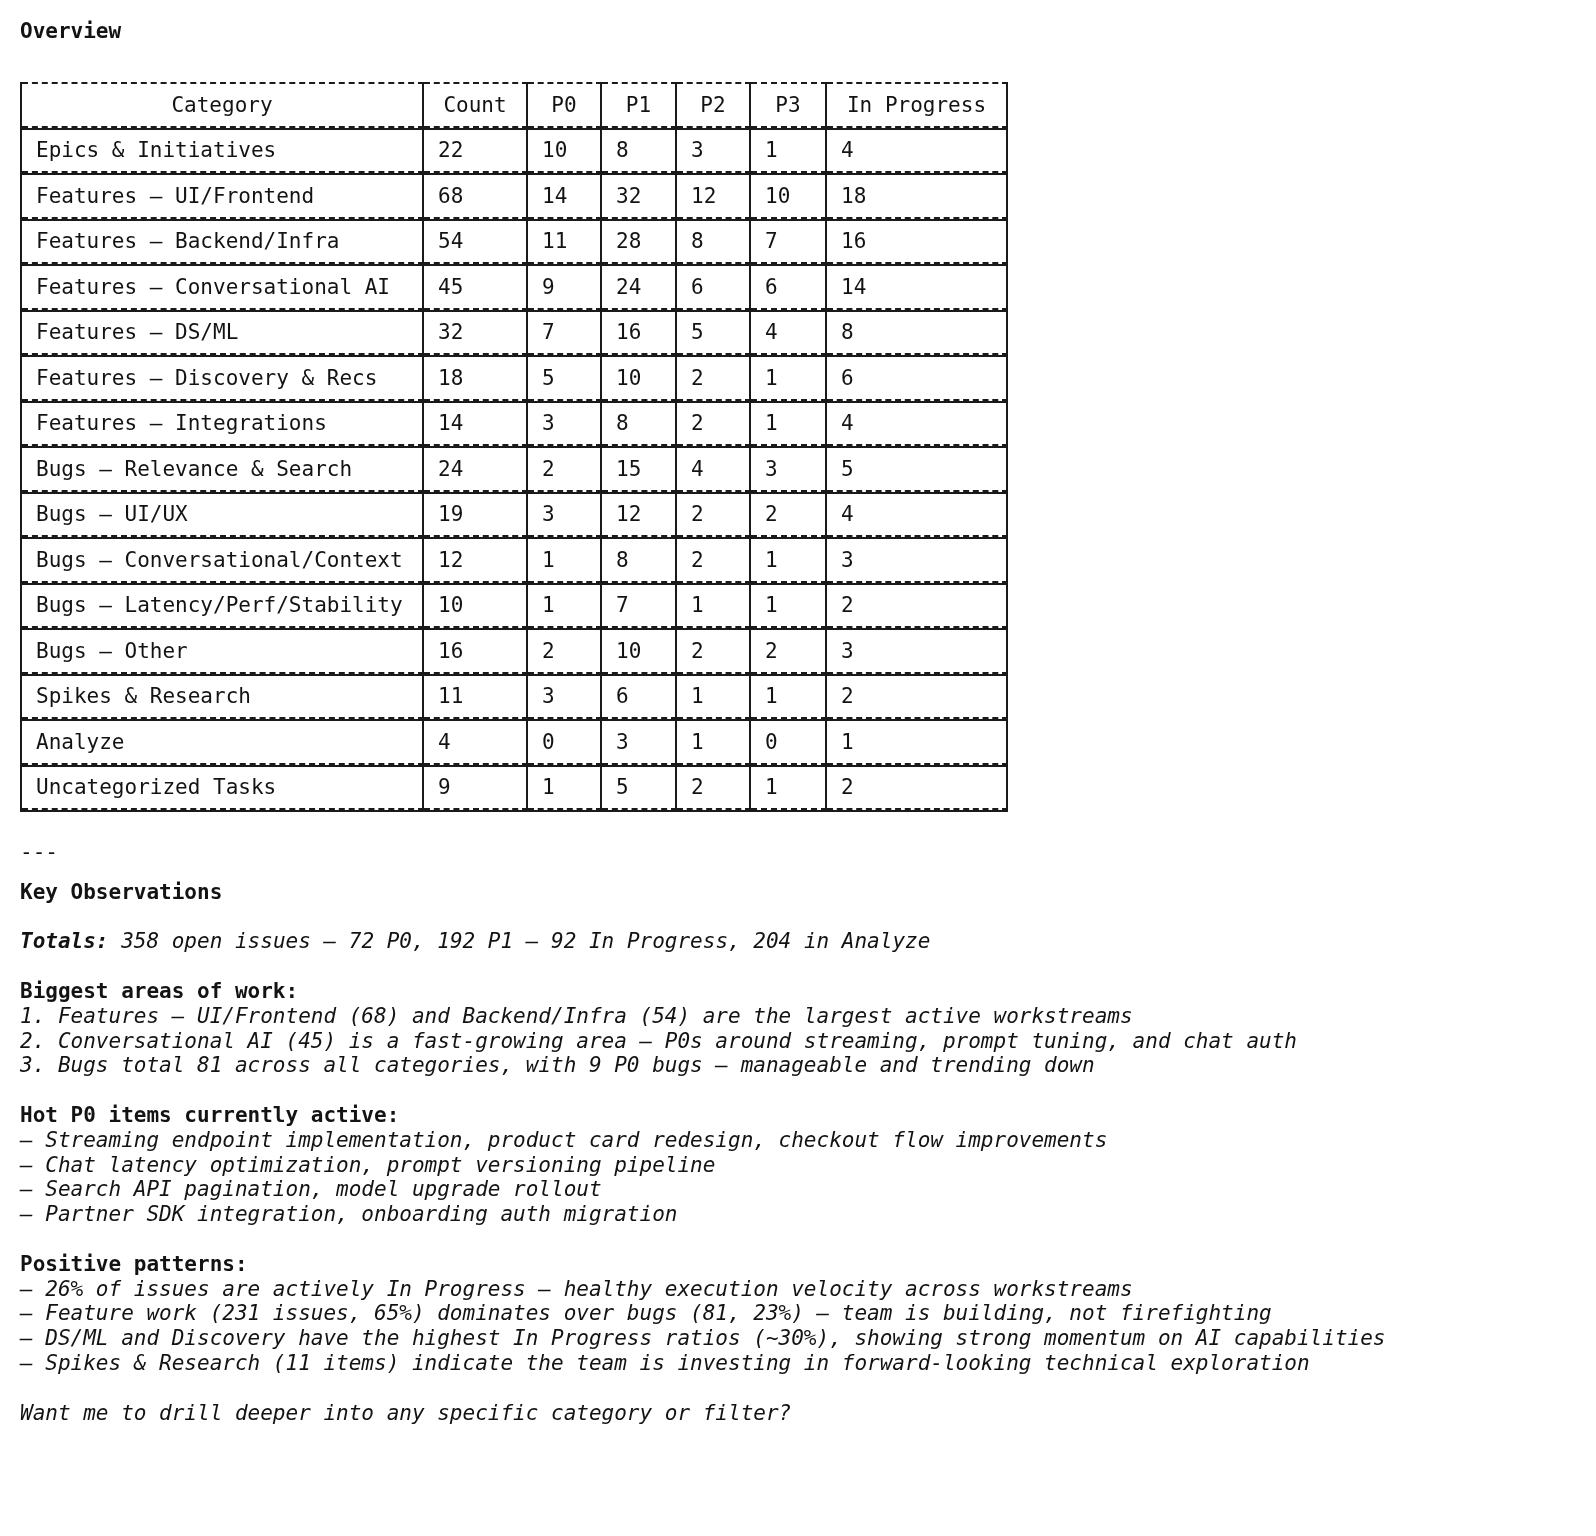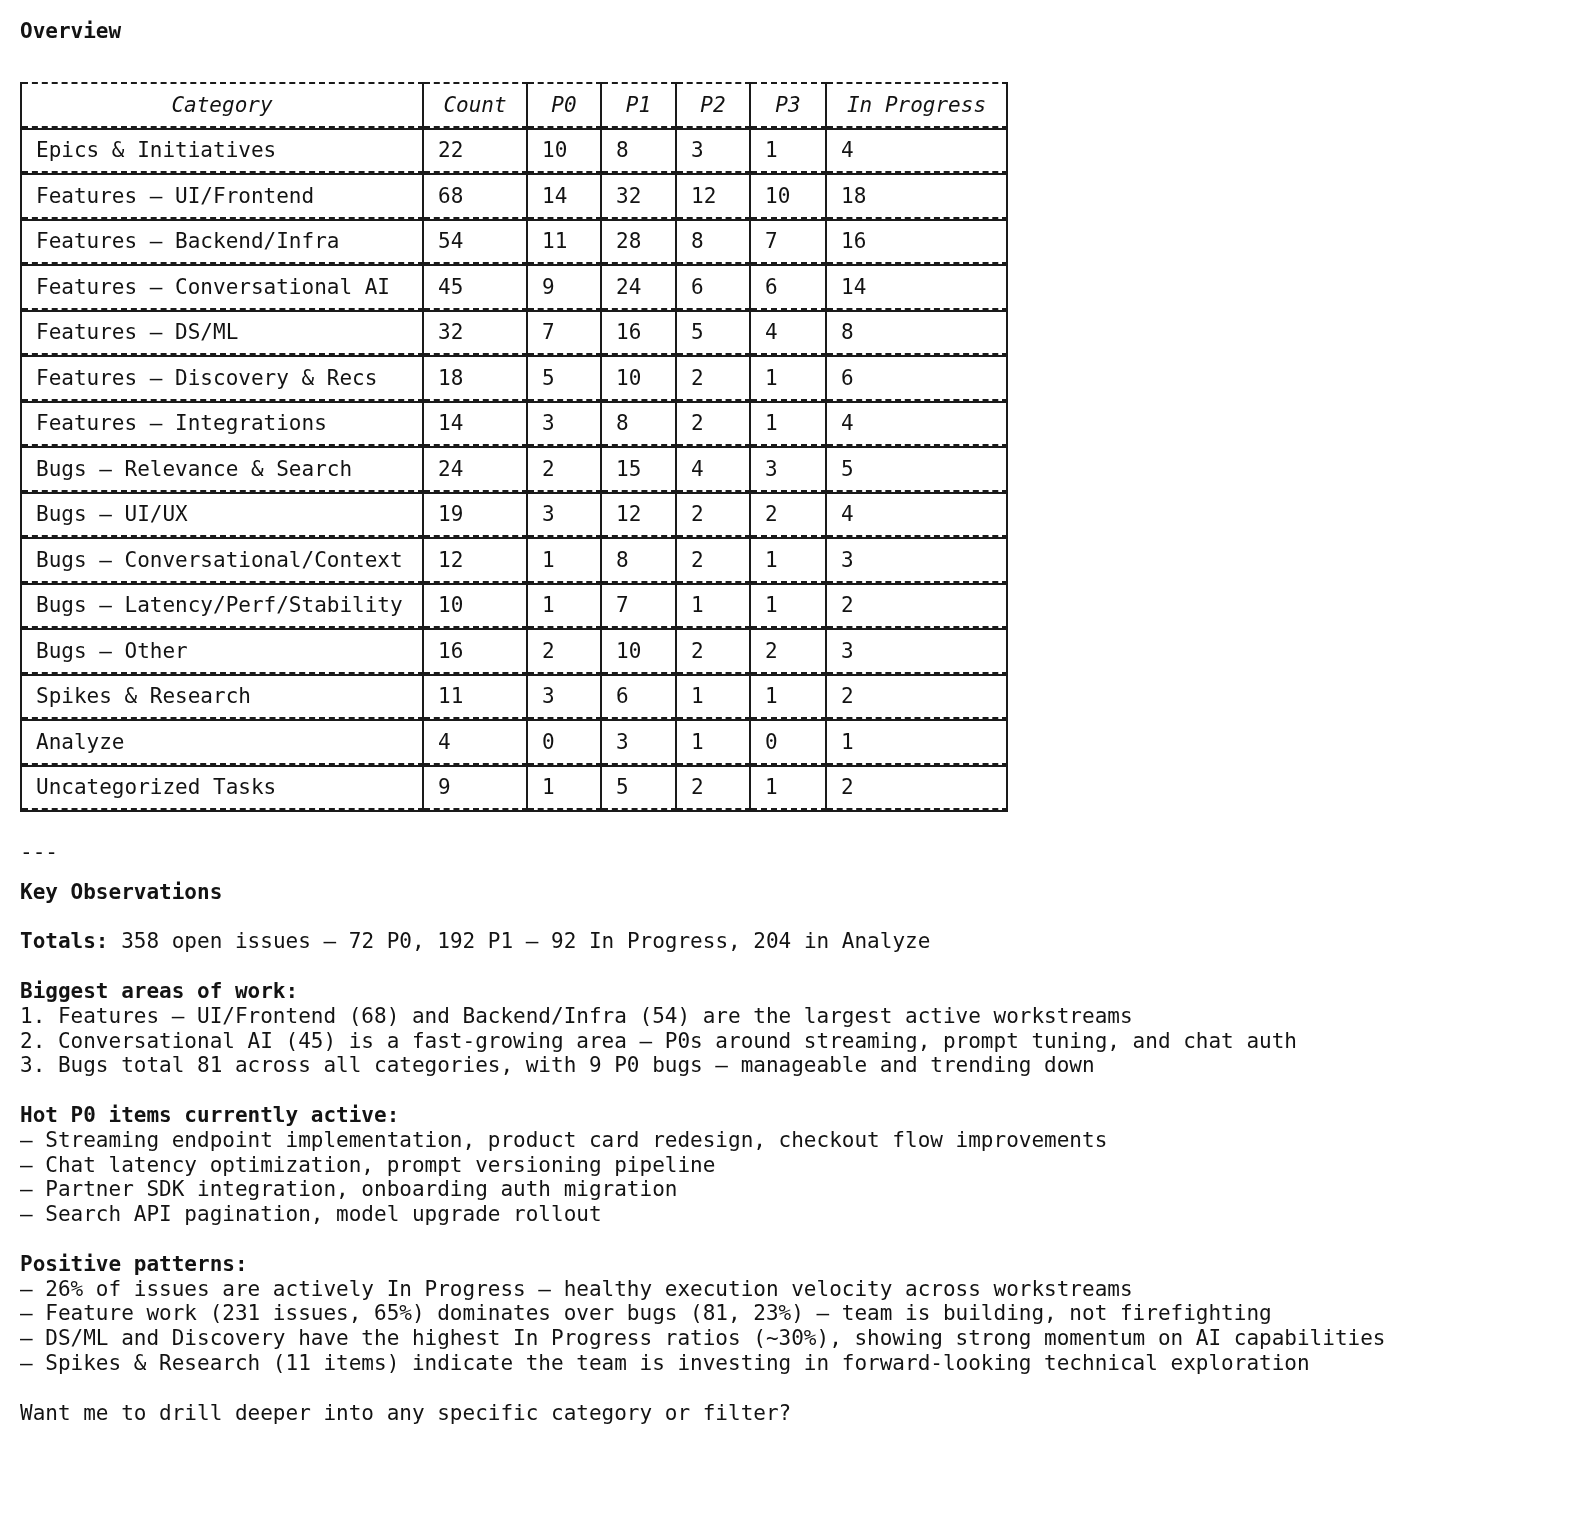--- a/index.html
+++ b/index.html
@@ -38,30 +38,30 @@
     border-top: 2px solid #1a1a1a;
     border-bottom: 2px dashed #1a1a1a;
     font-weight: 400;
     font-size: 21px;
     white-space: pre;
     overflow: hidden;
   }
   table.overview thead th {
     border-top-style: dashed;
     text-align: center;
-    font-style: italic;
   }
   table.overview td {
     text-align: left;
   }
   .textpart {
     line-height: 24.8px;
   }
   .line {
     white-space: pre;
+    font-style: italic;
   }
   .divider {
     margin-top: 28px;
     white-space: pre;
   }
   .obs-heading {
     margin-top: 15px;
     font-weight: 700;
     white-space: pre;
   }
@@ -254,22 +254,22 @@
         <div class="line">2. Conversational AI (45) is a fast-growing area — P0s around streaming, prompt tuning, and chat auth</div>
         <div class="line">3. Bugs total 81 across all categories, with 9 P0 bugs — manageable and trending down</div>
       </div>
   </div>
 
   <div class="block">
     <div class="sec-heading">Hot P0 items currently active:</div>
     <div>
         <div class="line">– Streaming endpoint implementation, product card redesign, checkout flow improvements</div>
         <div class="line">– Chat latency optimization, prompt versioning pipeline</div>
+        <div class="line">– Search API pagination, model upgrade rollout</div>
         <div class="line">– Partner SDK integration, onboarding auth migration</div>
-        <div class="line">– Search API pagination, model upgrade rollout</div>
       </div>
   </div>
 
   <div class="block">
     <div class="sec-heading">Positive patterns:</div>
     <div>
         <div class="line">– 26% of issues are actively In Progress — healthy execution velocity across workstreams</div>
         <div class="line">– Feature work (231 issues, 65%) dominates over bugs (81, 23%) — team is building, not firefighting</div>
         <div class="line">– DS/ML and Discovery have the highest In Progress ratios (~30%), showing strong momentum on AI capabilities</div>
         <div class="line">– Spikes &amp; Research (11 items) indicate the team is investing in forward-looking technical exploration</div>

